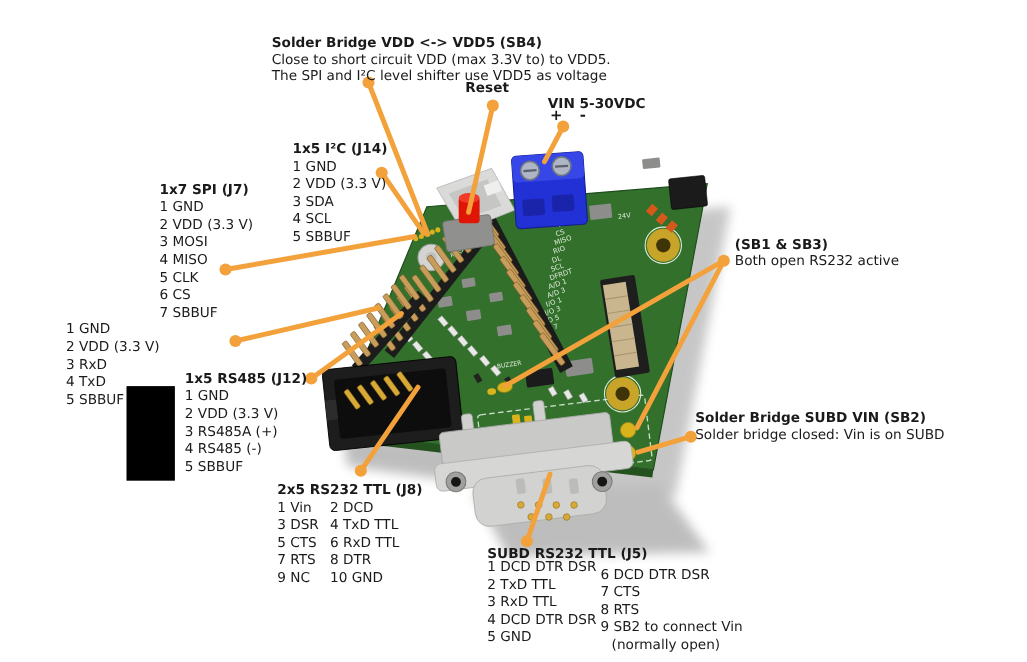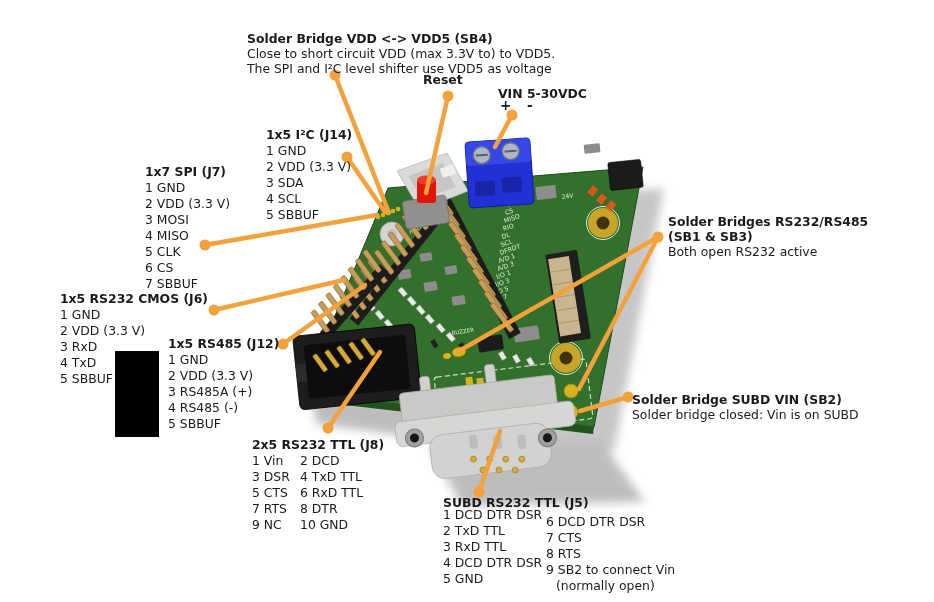--- a/index.html
+++ b/index.html
@@ -348,21 +348,20 @@
   <div>1 GND</div>
   <div>2 VDD (3.3 V)</div>
   <div>3 MOSI</div>
   <div>4 MISO</div>
   <div>5 CLK</div>
   <div>6 CS</div>
   <div>7 SBBUF</div>
 </div>
 
 <div class="lbl" style="left:60px;top:291px;">
-  <div class="t">1x5 RS232 CMOS (J6)</div>
   <div>1 GND</div>
   <div>2 VDD (3.3 V)</div>
   <div>3 RxD</div>
   <div>4 TxD</div>
   <div>5 SBBUF</div>
 </div>
 
 <div class="lbl" style="left:168px;top:336px;">
   <div class="t">1x5 RS485 (J12)</div>
   <div>1 GND</div>
@@ -402,25 +401,24 @@
 </div>
 <div class="lbl" style="left:546px;top:514px;">
   <div>6 DCD DTR DSR</div>
   <div>7 CTS</div>
   <div>8 RTS</div>
   <div>9 SB2 to connect Vin</div>
   <div class="ind">(normally open)</div>
 </div>
 
 <div class="lbl tight" style="left:668px;top:214px;">
-  <div class="t">Solder Bridges RS232/RS485</div>
   <div class="t">(SB1 &amp; SB3)</div>
   <div>Both open RS232 active</div>
 </div>
 
-<div class="lbl tight" style="left:632px;top:392px;">
+<div class="lbl tight" style="left:632px;top:372px;">
   <div class="t">Solder Bridge SUBD VIN (SB2)</div>
   <div>Solder bridge closed: Vin is on SUBD</div>
 </div>
 
 <div class="censor" style="left:115px;top:351px;width:44px;height:86px;"></div>
 
 </div>
 
 </body></html>

